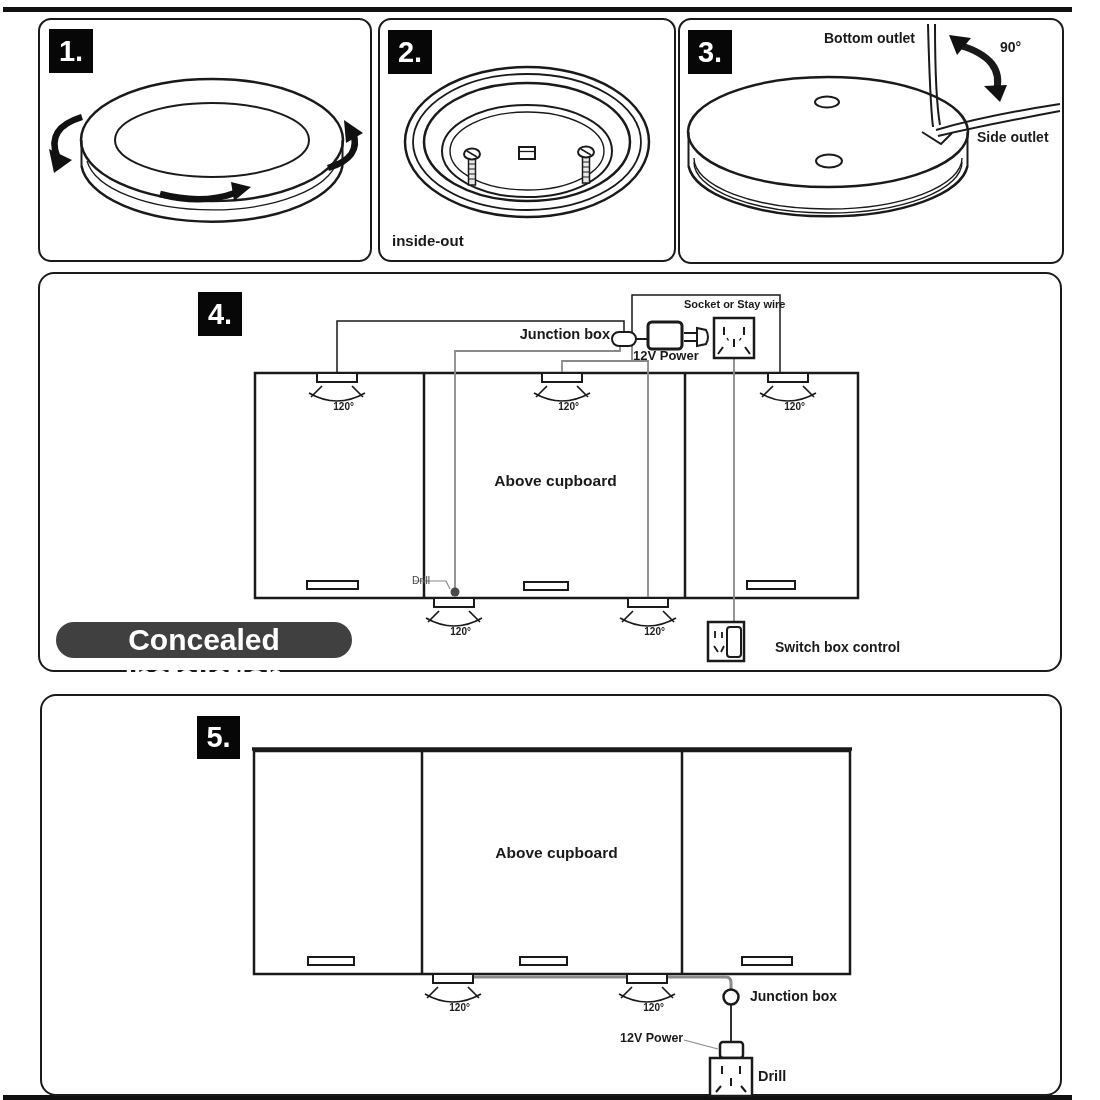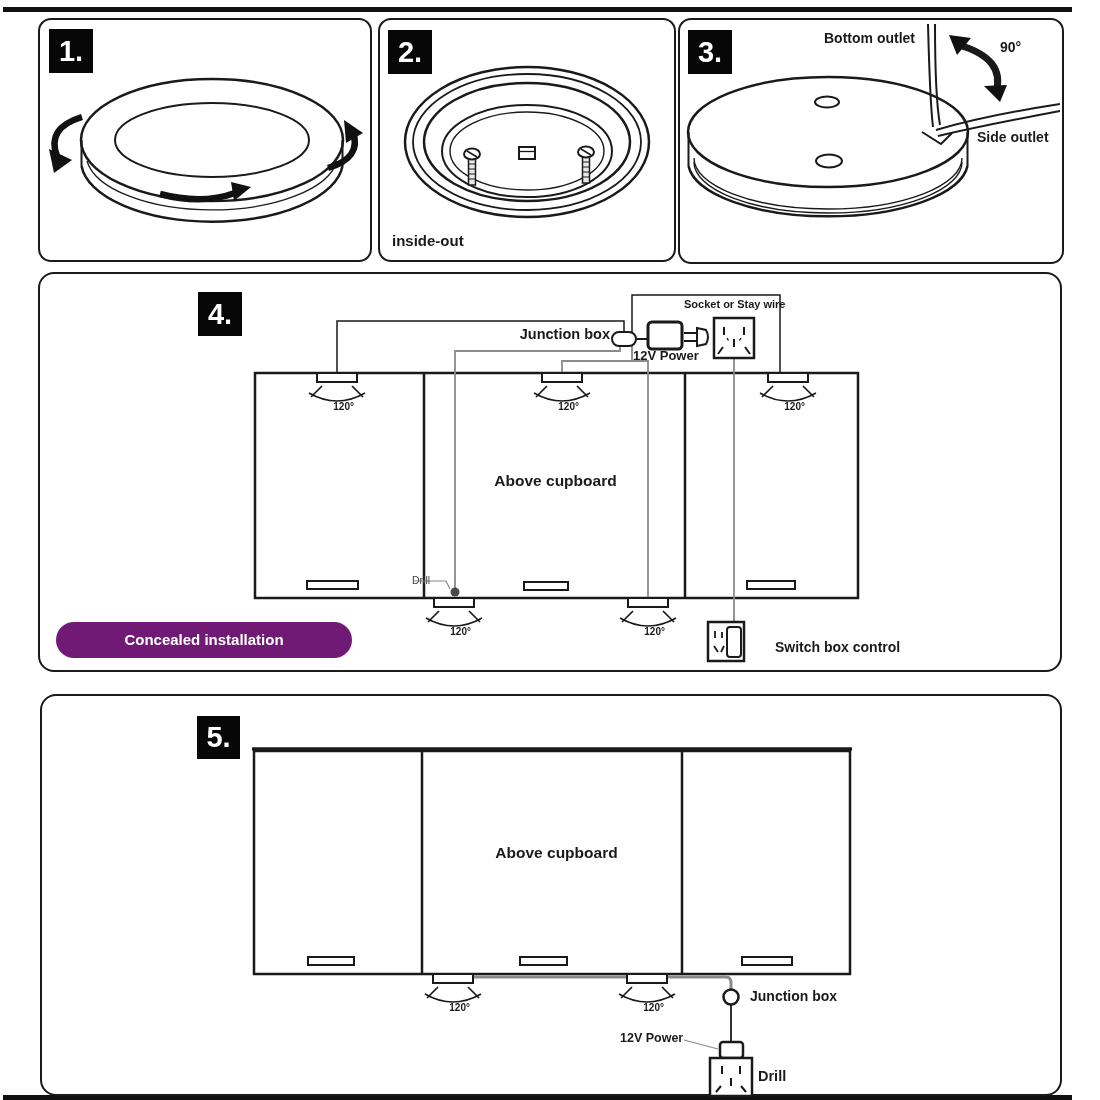--- a/index.html
+++ b/index.html
@@ -4,22 +4,22 @@
 <style>
   html,body{margin:0;padding:0;background:#fff;}
   .page{position:relative;width:1100px;height:1100px;background:#ffffff;overflow:hidden;
         font-family:"Liberation Sans",sans-serif;color:#1a1a1a;}
   .edgebar{position:absolute;background:#111;}
   .panel{position:absolute;border:2.5px solid #1a1a1a;border-radius:13px;background:transparent;}
   .badge{position:absolute;width:44px;height:44px;background:#070707;color:#fff;
          font-weight:bold;font-size:29px;display:flex;align-items:center;justify-content:center;}
   .lbl{position:absolute;font-weight:bold;white-space:nowrap;line-height:1.1;color:#1a1a1a;}
   .angle{position:absolute;width:34px;text-align:right;font-size:10px;font-weight:bold;color:#1a1a1a;}
-  .pill{position:absolute;height:36px;background:#701a75;border-radius:18px;color:#fff;
-        font-weight:bold;font-size:15px;text-align:center;line-height:36px;}
+  .pill{position:absolute;height:36px;background:#404040;border-radius:18px;color:#fff;
+        font-weight:bold;font-size:30px;text-align:center;line-height:36px;}
   svg.art{position:absolute;left:0;top:0;}
 </style>
 </head>
 <body>
 
 <div class="page">
 
   <div class="edgebar" style="left:3px;top:7px;width:1069px;height:5px;"></div>
   <div class="edgebar" style="left:3px;top:1095px;width:1069px;height:5px;"></div>
 

